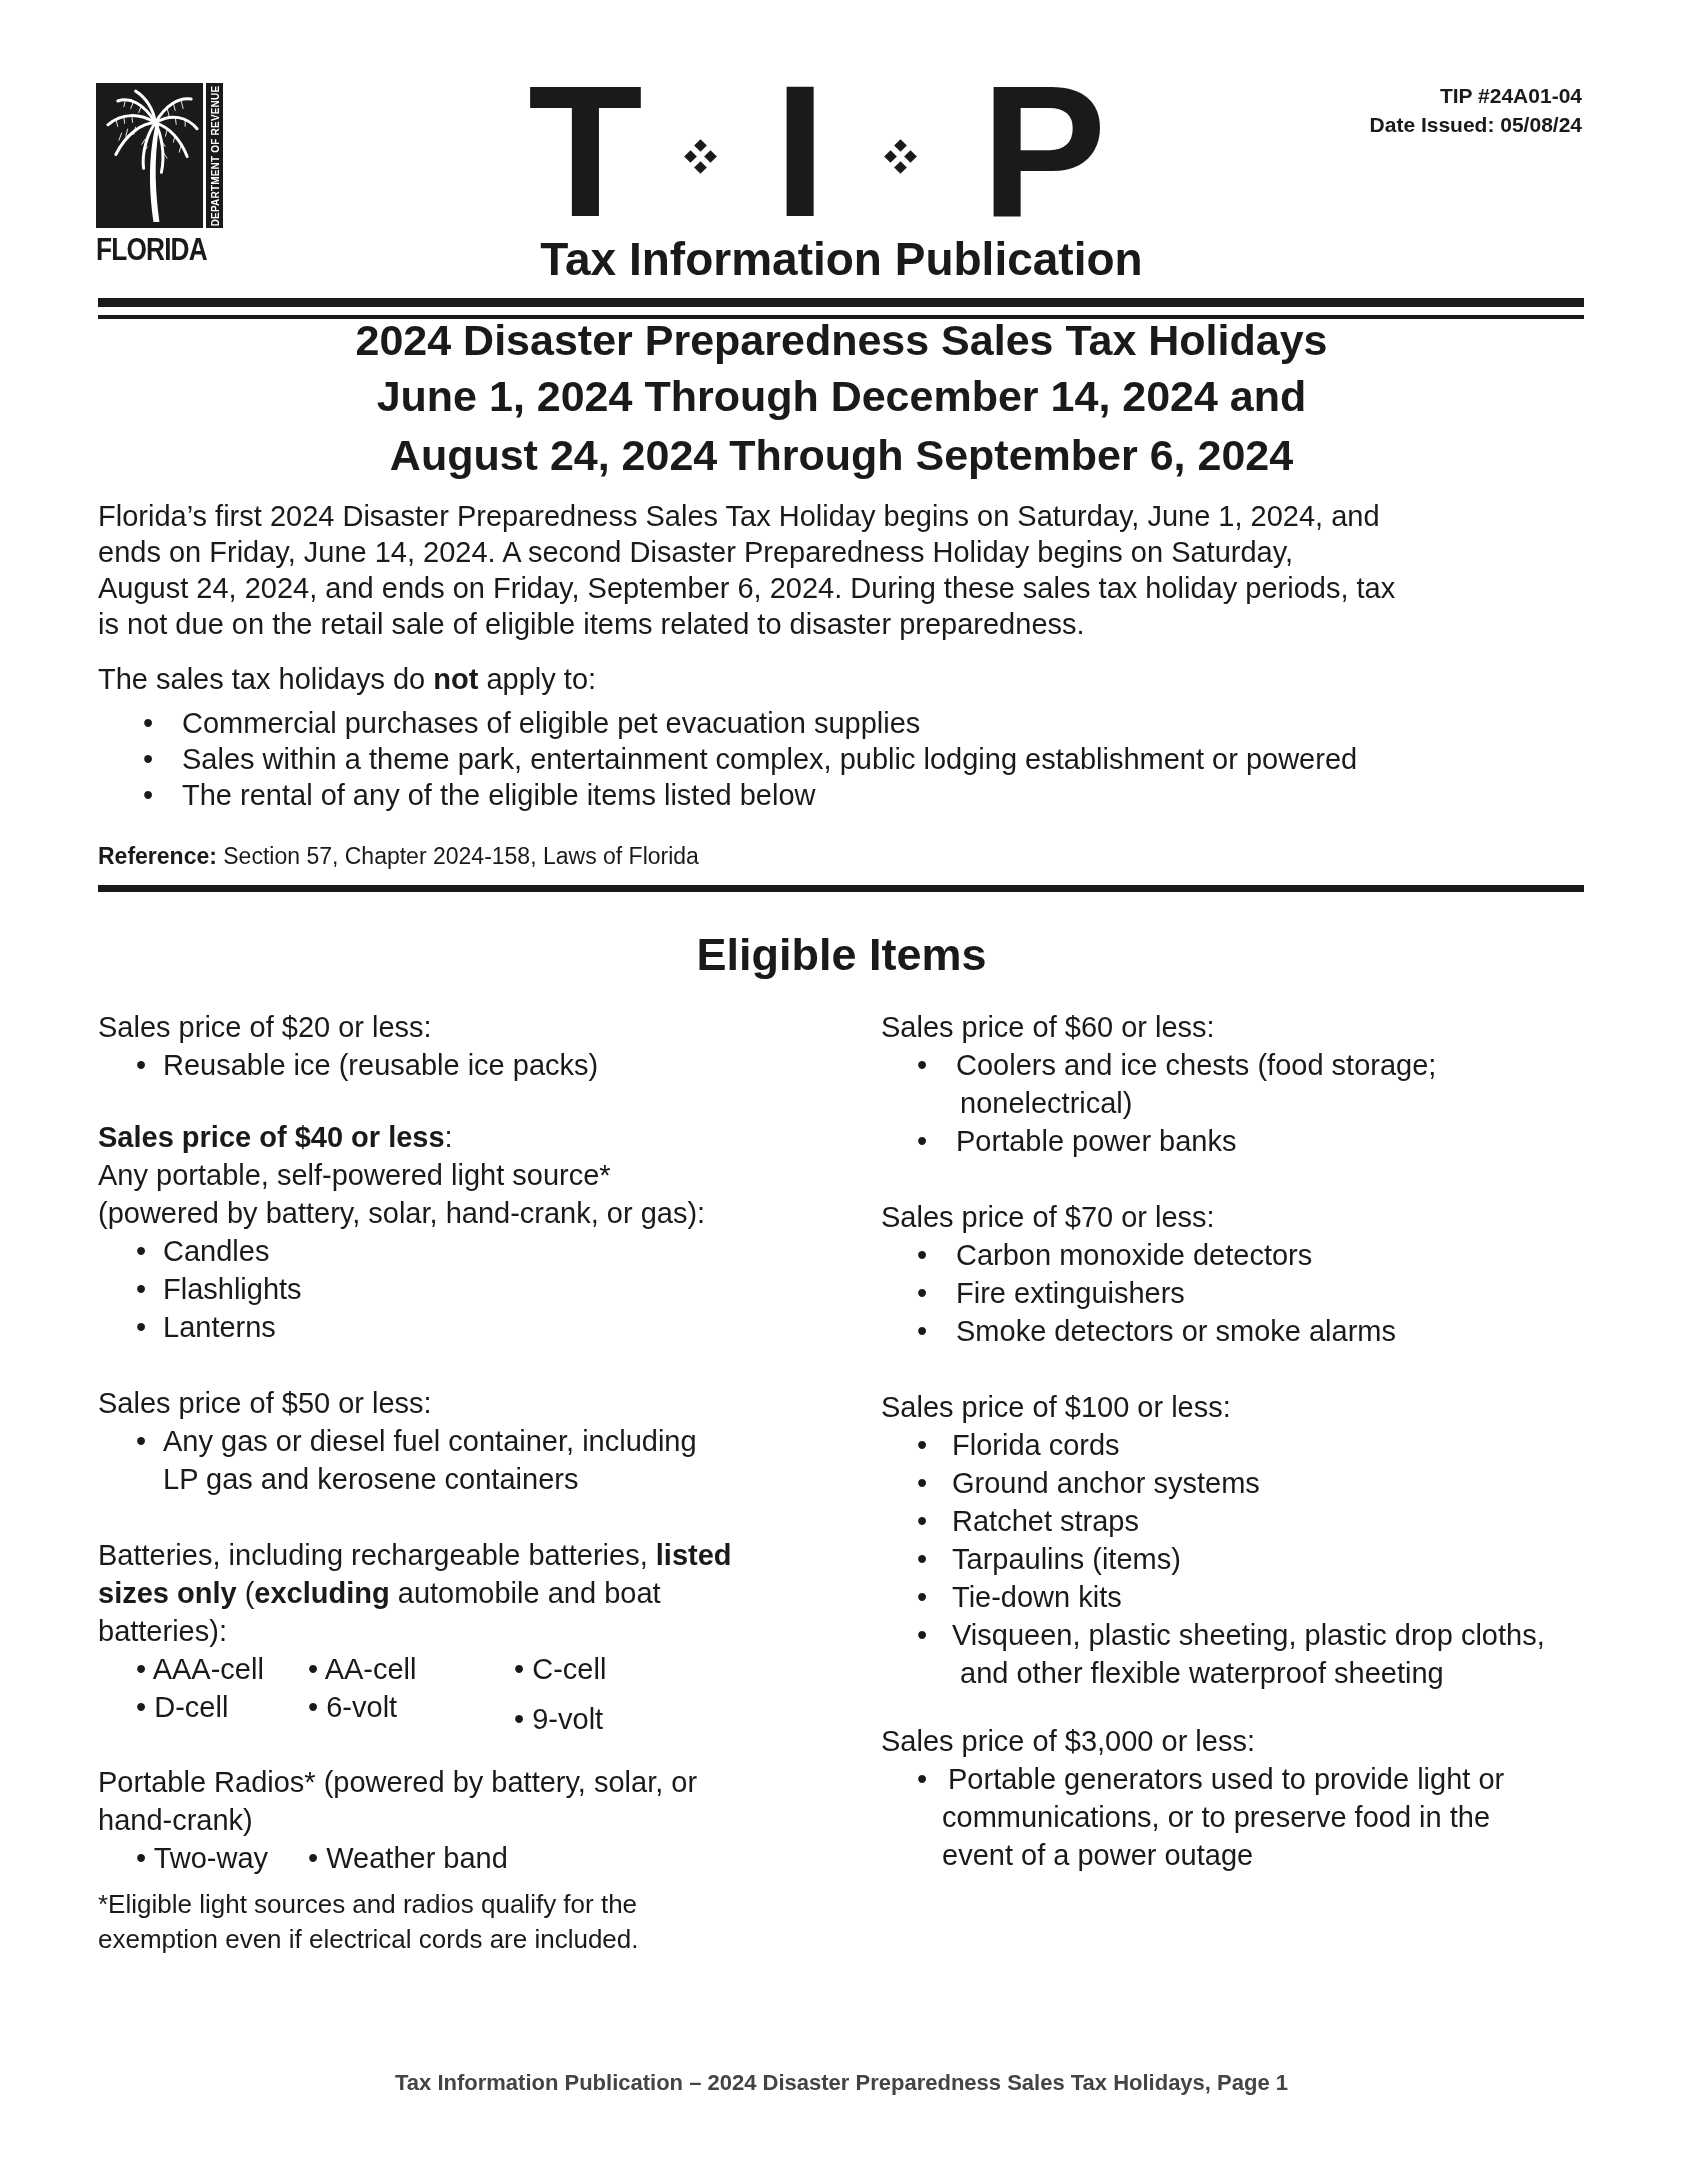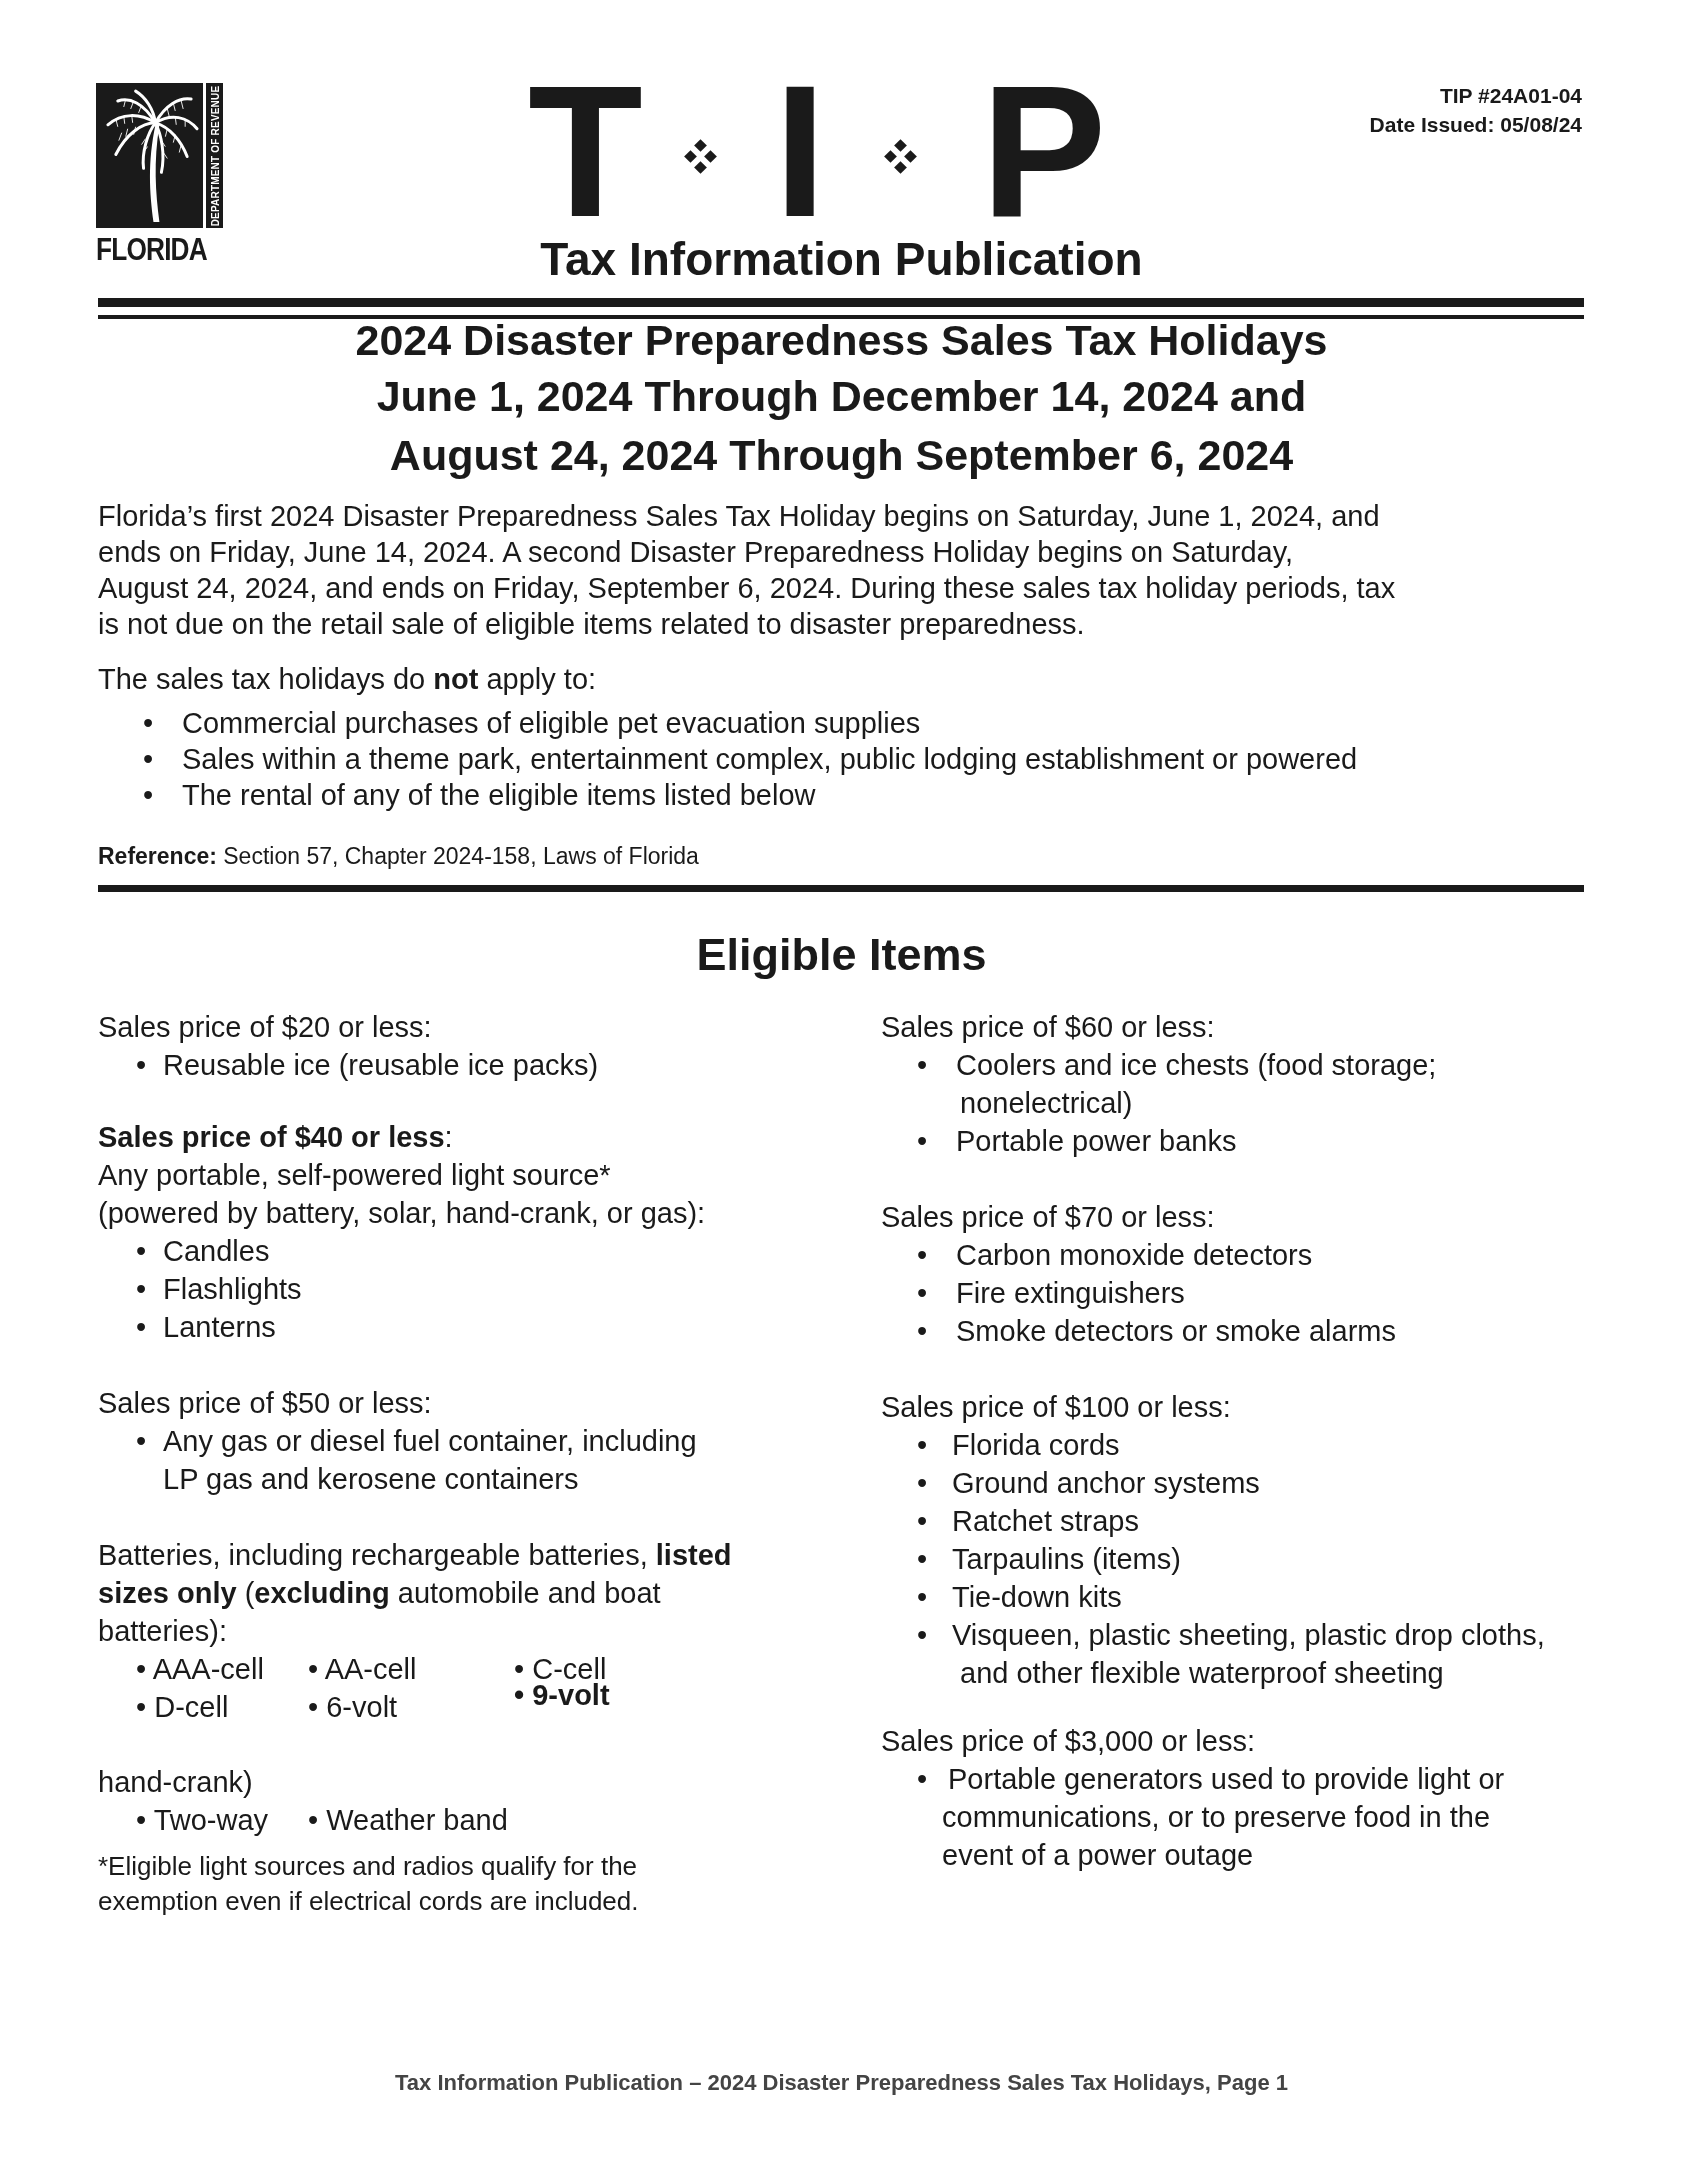--- a/index.html
+++ b/index.html
@@ -145,24 +145,25 @@
     <div><span>Batteries, including rechargeable batteries, </span><b>listed</b></div>
     <div><b>sizes only</b><span> (</span><b>excluding</b><span> automobile and boat</span></div>
     <div>batteries):</div>
   </div>
   <div style="position:relative; height:75px;">
     <div style="position:absolute; left:38px; top:0;">• <span>AAA-cell</span></div>
     <div style="position:absolute; left:210px; top:0;">• <span>AA-cell</span></div>
     <div style="position:absolute; left:416px; top:0;">• <span>C-cell</span></div>
     <div style="position:absolute; left:38px; top:38px;">• <span>D-cell</span></div>
     <div style="position:absolute; left:210px; top:38px;">• <span>6-volt</span></div>
-    <div style="position:absolute; left:416px; top:26px;font-weight:bold;">• <span>9-volt</span></div>
-  </div>
-
-  <div style="height:38px;"></div>
+    <div style="position:absolute; left:416px; top:50px;">• <span>9-volt</span></div>
+  </div>
+
+  <div style="height:38px;"></div>
+  <div>Portable Radios* (powered by battery, solar, or</div>
   <div>hand-crank)</div>
   <div style="position:relative; height:38px;">
     <div style="position:absolute; left:38px; top:0;">• <span>Two-way</span></div>
     <div style="position:absolute; left:210px; top:0;">• <span>Weather band</span></div>
   </div>
   <div class="footnote" style="margin-top:10px;">
     <div>*Eligible light sources and radios qualify for the</div>
     <div>exemption even if electrical cords are included.</div>
   </div>
 </div>

